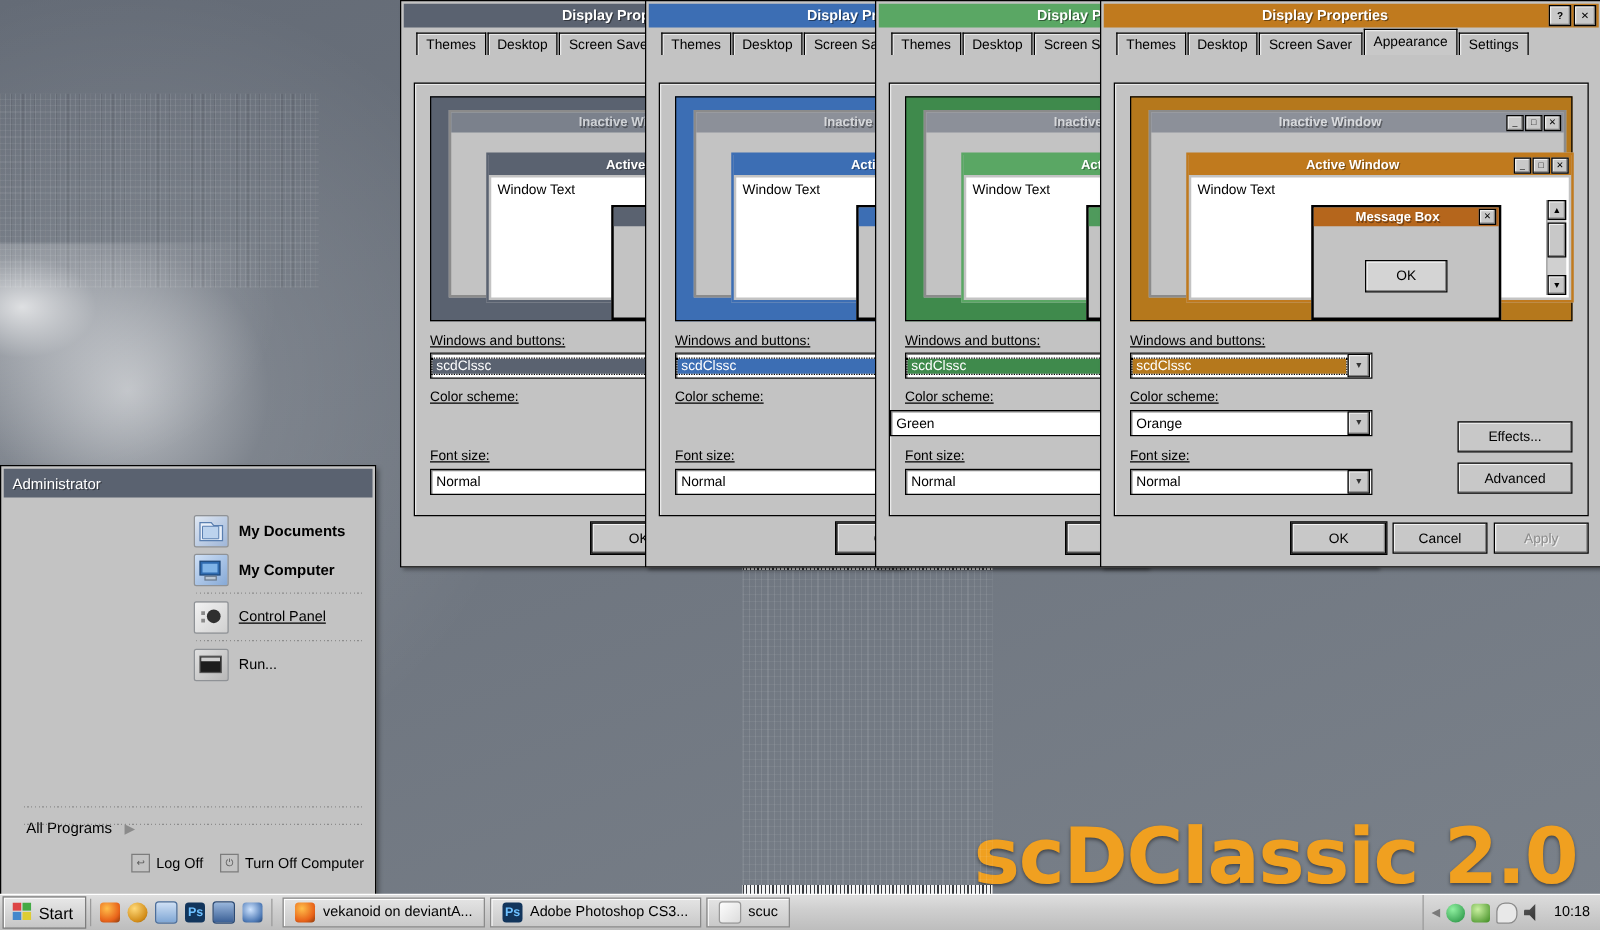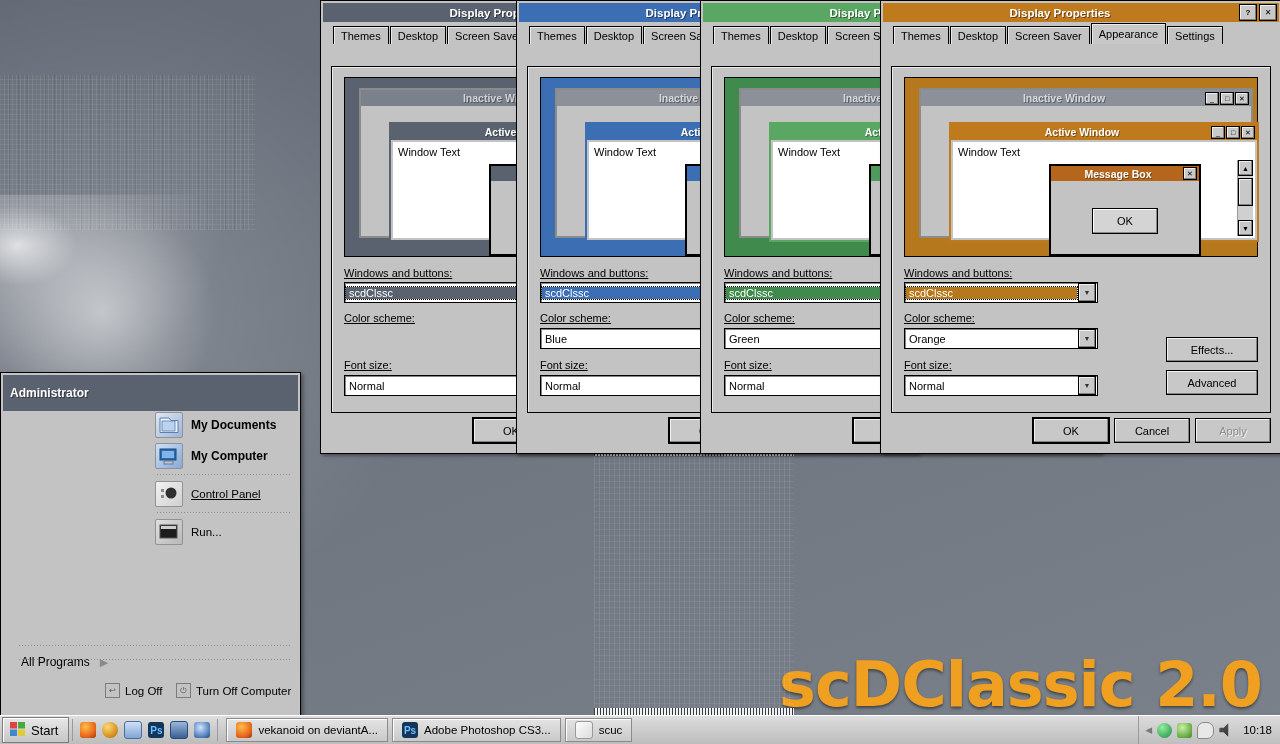--- a/index.html
+++ b/index.html
@@ -108,22 +108,22 @@
   
   .t-gray .tbar{background:#5a6270;}
   .t-gray .tbar .ttl{color:#fff;}
   .t-blue .tbar{background:#3c6eb4;}
   .t-green .tbar{background:#5aa764;}
   .t-orange .tbar{background:#c07a1e;}
 
   
   #startmenu{position:absolute;left:0;top:372px;width:299px;height:344px;
     background:#c3c3c3;border:1px solid #000;box-shadow:2px 2px 4px rgba(0,0,0,.4);}
-  #sm-head{margin:2px;height:36px;background:#5a6270;display:flex;align-items:center;
-    padding-left:7px;color:#fff;font-weight:bold;font-size:12px;
+  #sm-head{margin:2px;height:23px;background:#5a6270;display:flex;align-items:center;
+    padding-left:7px;color:#fff;font-weight:normal;font-size:12px;
     text-shadow:1px 1px 0 rgba(0,0,0,.45);}
   #sm-right{position:absolute;left:150px;top:36px;width:145px;}
   .sm-item{display:flex;align-items:center;gap:8px;height:31px;padding-left:4px;cursor:default;}
   .sm-item .t{font-size:11.5px;color:#000;}
   .sm-item.bold .t{font-weight:bold;font-size:12px;}
   .sm-sep{height:1px;margin:3px 4px 3px 6px;
     background-image:repeating-linear-gradient(90deg,#8d8d8d 0 1px,transparent 1px 3px);}
   .ico{width:26px;height:24px;border:1px solid #8f9296;border-radius:2px;flex:none;
        position:relative;overflow:hidden;}
   #sm-foot{position:absolute;left:0;right:0;bottom:0;height:58px;}
@@ -302,24 +302,20 @@
             </div>
           </div>
         </div>
       </div>
       <span class="lbl" style="left:12px;top:200px;">Windows and buttons:</span>
       <div class="combo" style="left:12px;top:215px;width:192px;">
         <span class="val sel" style="background:#3c6eb4;">scdClssc</span>
         <span class="arw">▼</span>
       </div>
       <span class="lbl" style="left:12px;top:245px;">Color scheme:</span>
-      <div class="combo" style="left:12px;top:261px;width:192px;">
-        <span class="val">Blue</span>
-        <span class="arw">▼</span>
-      </div>
       <span class="lbl" style="left:12px;top:292px;">Font size:</span>
       <div class="combo" style="left:12px;top:308px;width:192px;">
         <span class="val">Normal</span>
         <span class="arw">▼</span>
       </div>
     </div>
     <div class="btn default" style="left:150px;bottom:8px;width:74px;">OK</div>
   </div>
 </div>
 
@@ -378,21 +374,21 @@
             </div>
           </div>
         </div>
       </div>
       <span class="lbl" style="left:12px;top:200px;">Windows and buttons:</span>
       <div class="combo" style="left:12px;top:215px;width:192px;">
         <span class="val sel" style="background:#3f8a4c;">scdClssc</span>
         <span class="arw">▼</span>
       </div>
       <span class="lbl" style="left:12px;top:245px;">Color scheme:</span>
-      <div class="combo" style="left:12px;top:261px;width:192px;">
+      <div class="combo" style="left:0;top:261px;width:192px;">
         <span class="val">Green</span>
         <span class="arw">▼</span>
       </div>
       <span class="lbl" style="left:12px;top:292px;">Font size:</span>
       <div class="combo" style="left:12px;top:308px;width:192px;">
         <span class="val">Normal</span>
         <span class="arw">▼</span>
       </div>
     </div>
     <div class="btn default" style="left:150px;bottom:8px;width:74px;">OK</div>

